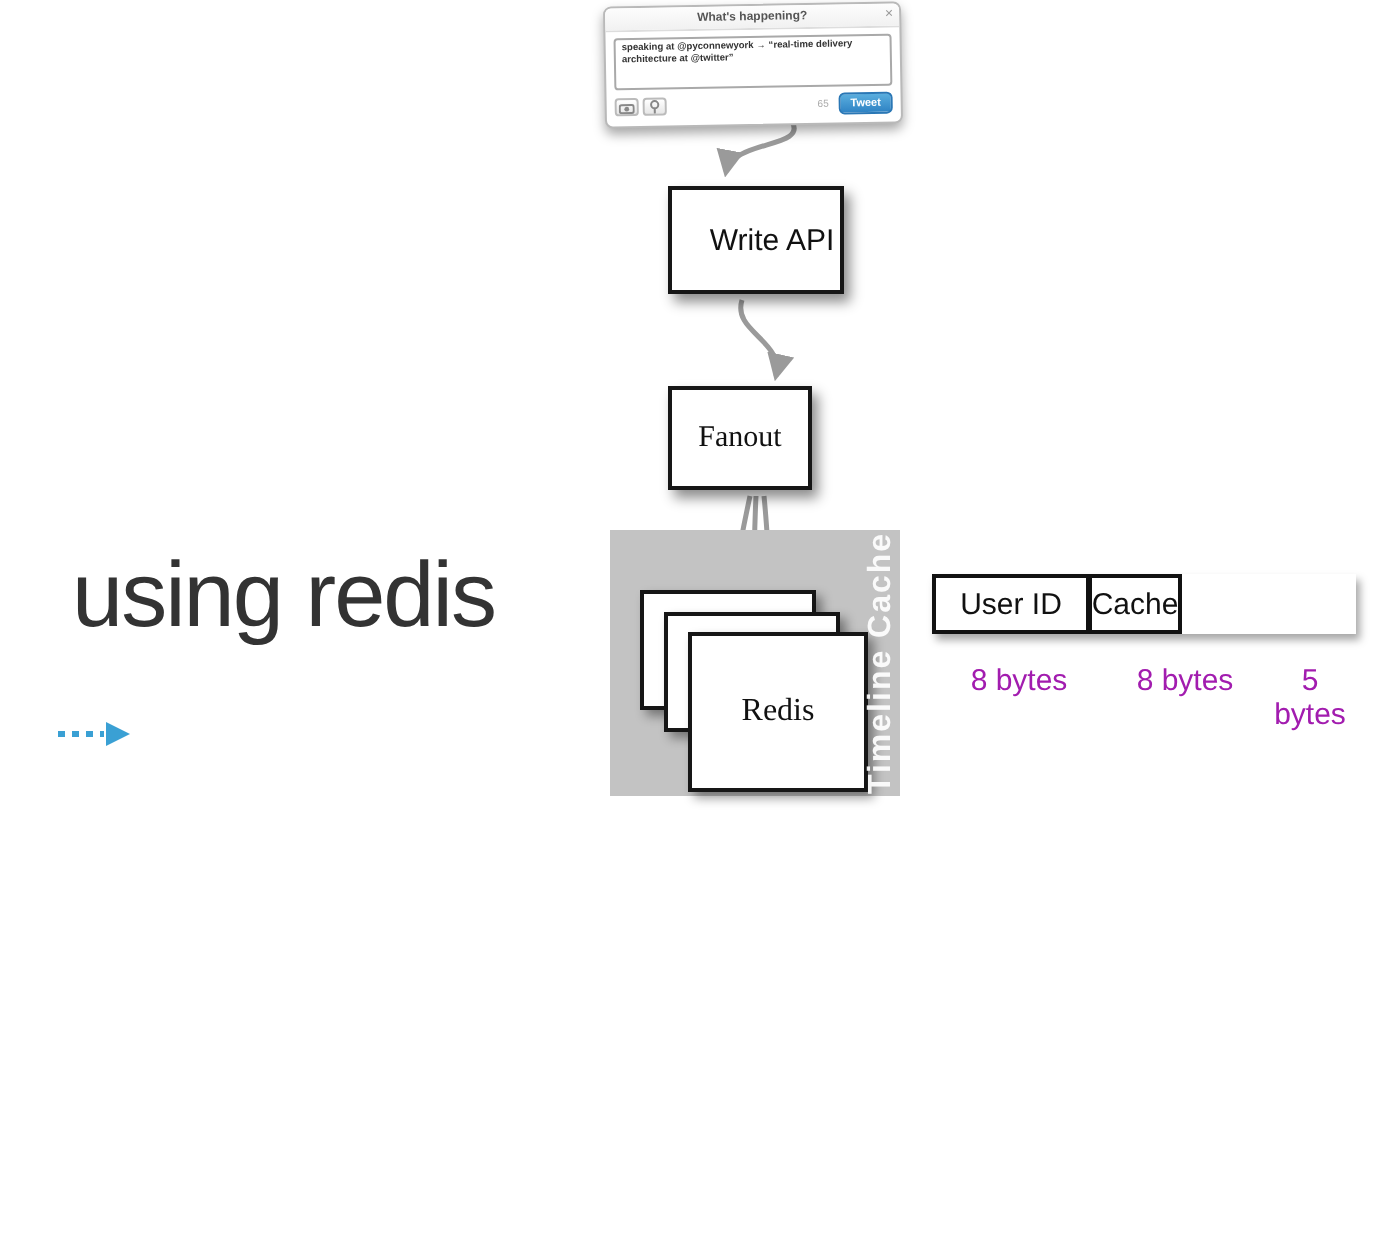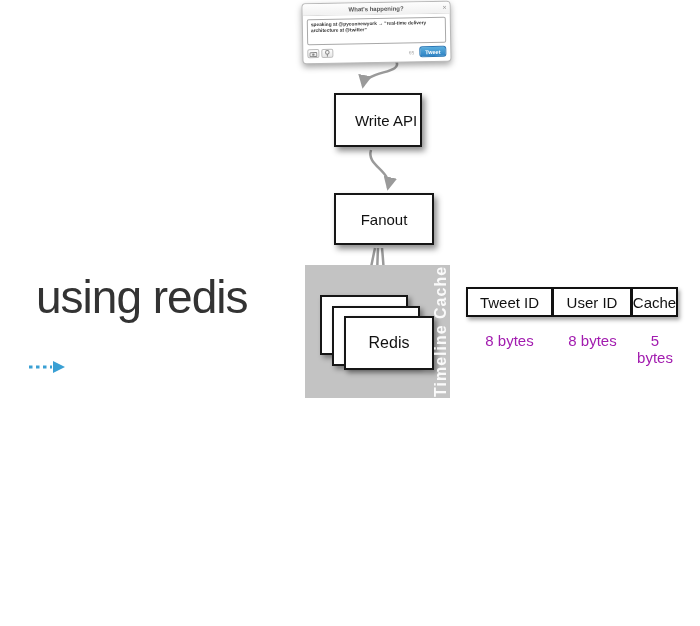--- a/index.html
+++ b/index.html
@@ -60,41 +60,41 @@
     display:flex; align-items:center; justify-content:center;
   }
   
   .node {
     position:absolute; background:#fff; border:2px solid #161616;
     box-shadow:3px 4px 6px rgba(0,0,0,0.45);
     display:flex; align-items:center; justify-content:center;
     font-size:15px; color:#111;
   }
   .node-write { left:334px; top:93px;  width:88px; height:54px;padding-left:16px; }
-  .node-fanout{ left:334px; top:193px; width:100px; height:52px; }
+  .node-fanout{ left:334px; top:193px; width:72px; height:52px;font-family:Liberation Serif, serif; }
   .cachebox {
     position:absolute; left:305px; top:265px; width:145px; height:133px;
     background:#c3c3c3;
   }
   .cache-label {
     position:absolute; right:0px; top:0; height:100%;
     writing-mode:vertical-rl; transform:rotate(180deg);
     display:flex; align-items:center; justify-content:center;
     font-size:16px; font-weight:bold; letter-spacing:1px;
     color:rgba(255,255,255,0.92); white-space:nowrap;
   }
   .card {
     position:absolute; background:#fff; border:2px solid #161616;
     box-shadow:3px 3px 5px rgba(0,0,0,0.4);
   }
   .card-back   { left:15px; top:30px; width:88px; height:60px; }
   .card-middle { left:27px; top:41px; width:88px; height:60px; }
-  .card-front  { left:39px; top:51px; width:90px; height:54px;
+  .card-front  { left:39px; top:51px; width:90px; height:80px;
                  display:flex; align-items:center; justify-content:center;
-                 font-size:16px; color:#111; }
+                 font-size:16px; color:#111;font-family:Liberation Serif, serif; }
   
   .record { position:absolute; left:466px; top:287px; }
   .record-row { display:flex; box-shadow:2px 3px 4px rgba(0,0,0,0.35); }
   .record-cell {
     height:30px; background:#fff; border:2px solid #111; border-left-width:1px;
     display:flex; align-items:center; justify-content:center;
     font-size:15px; color:#111;
   }
   .record-cell:first-child { border-left-width:2px; }
   .cell-0 { width:87px; } .cell-1 { width:79px; } .cell-2 { width:46px; }
@@ -166,21 +166,20 @@
 
   <div class="cachebox">
     <div class="card card-back"></div>
     <div class="card card-middle"></div>
     <div class="card card-front">Redis</div>
     <div class="cache-label">Timeline Cache</div>
   </div>
 
   <div class="record">
     <div class="record-row">
-      <div class="record-cell cell-0">Tweet ID</div>
       <div class="record-cell cell-1">User ID</div>
       <div class="record-cell cell-2">Cache</div>
     </div>
     <div class="record-sizes">
       <div class="record-size size-0">8 bytes</div>
       <div class="record-size size-1">8 bytes</div>
       <div class="record-size size-2">5 bytes</div>
     </div>
   </div>
 

